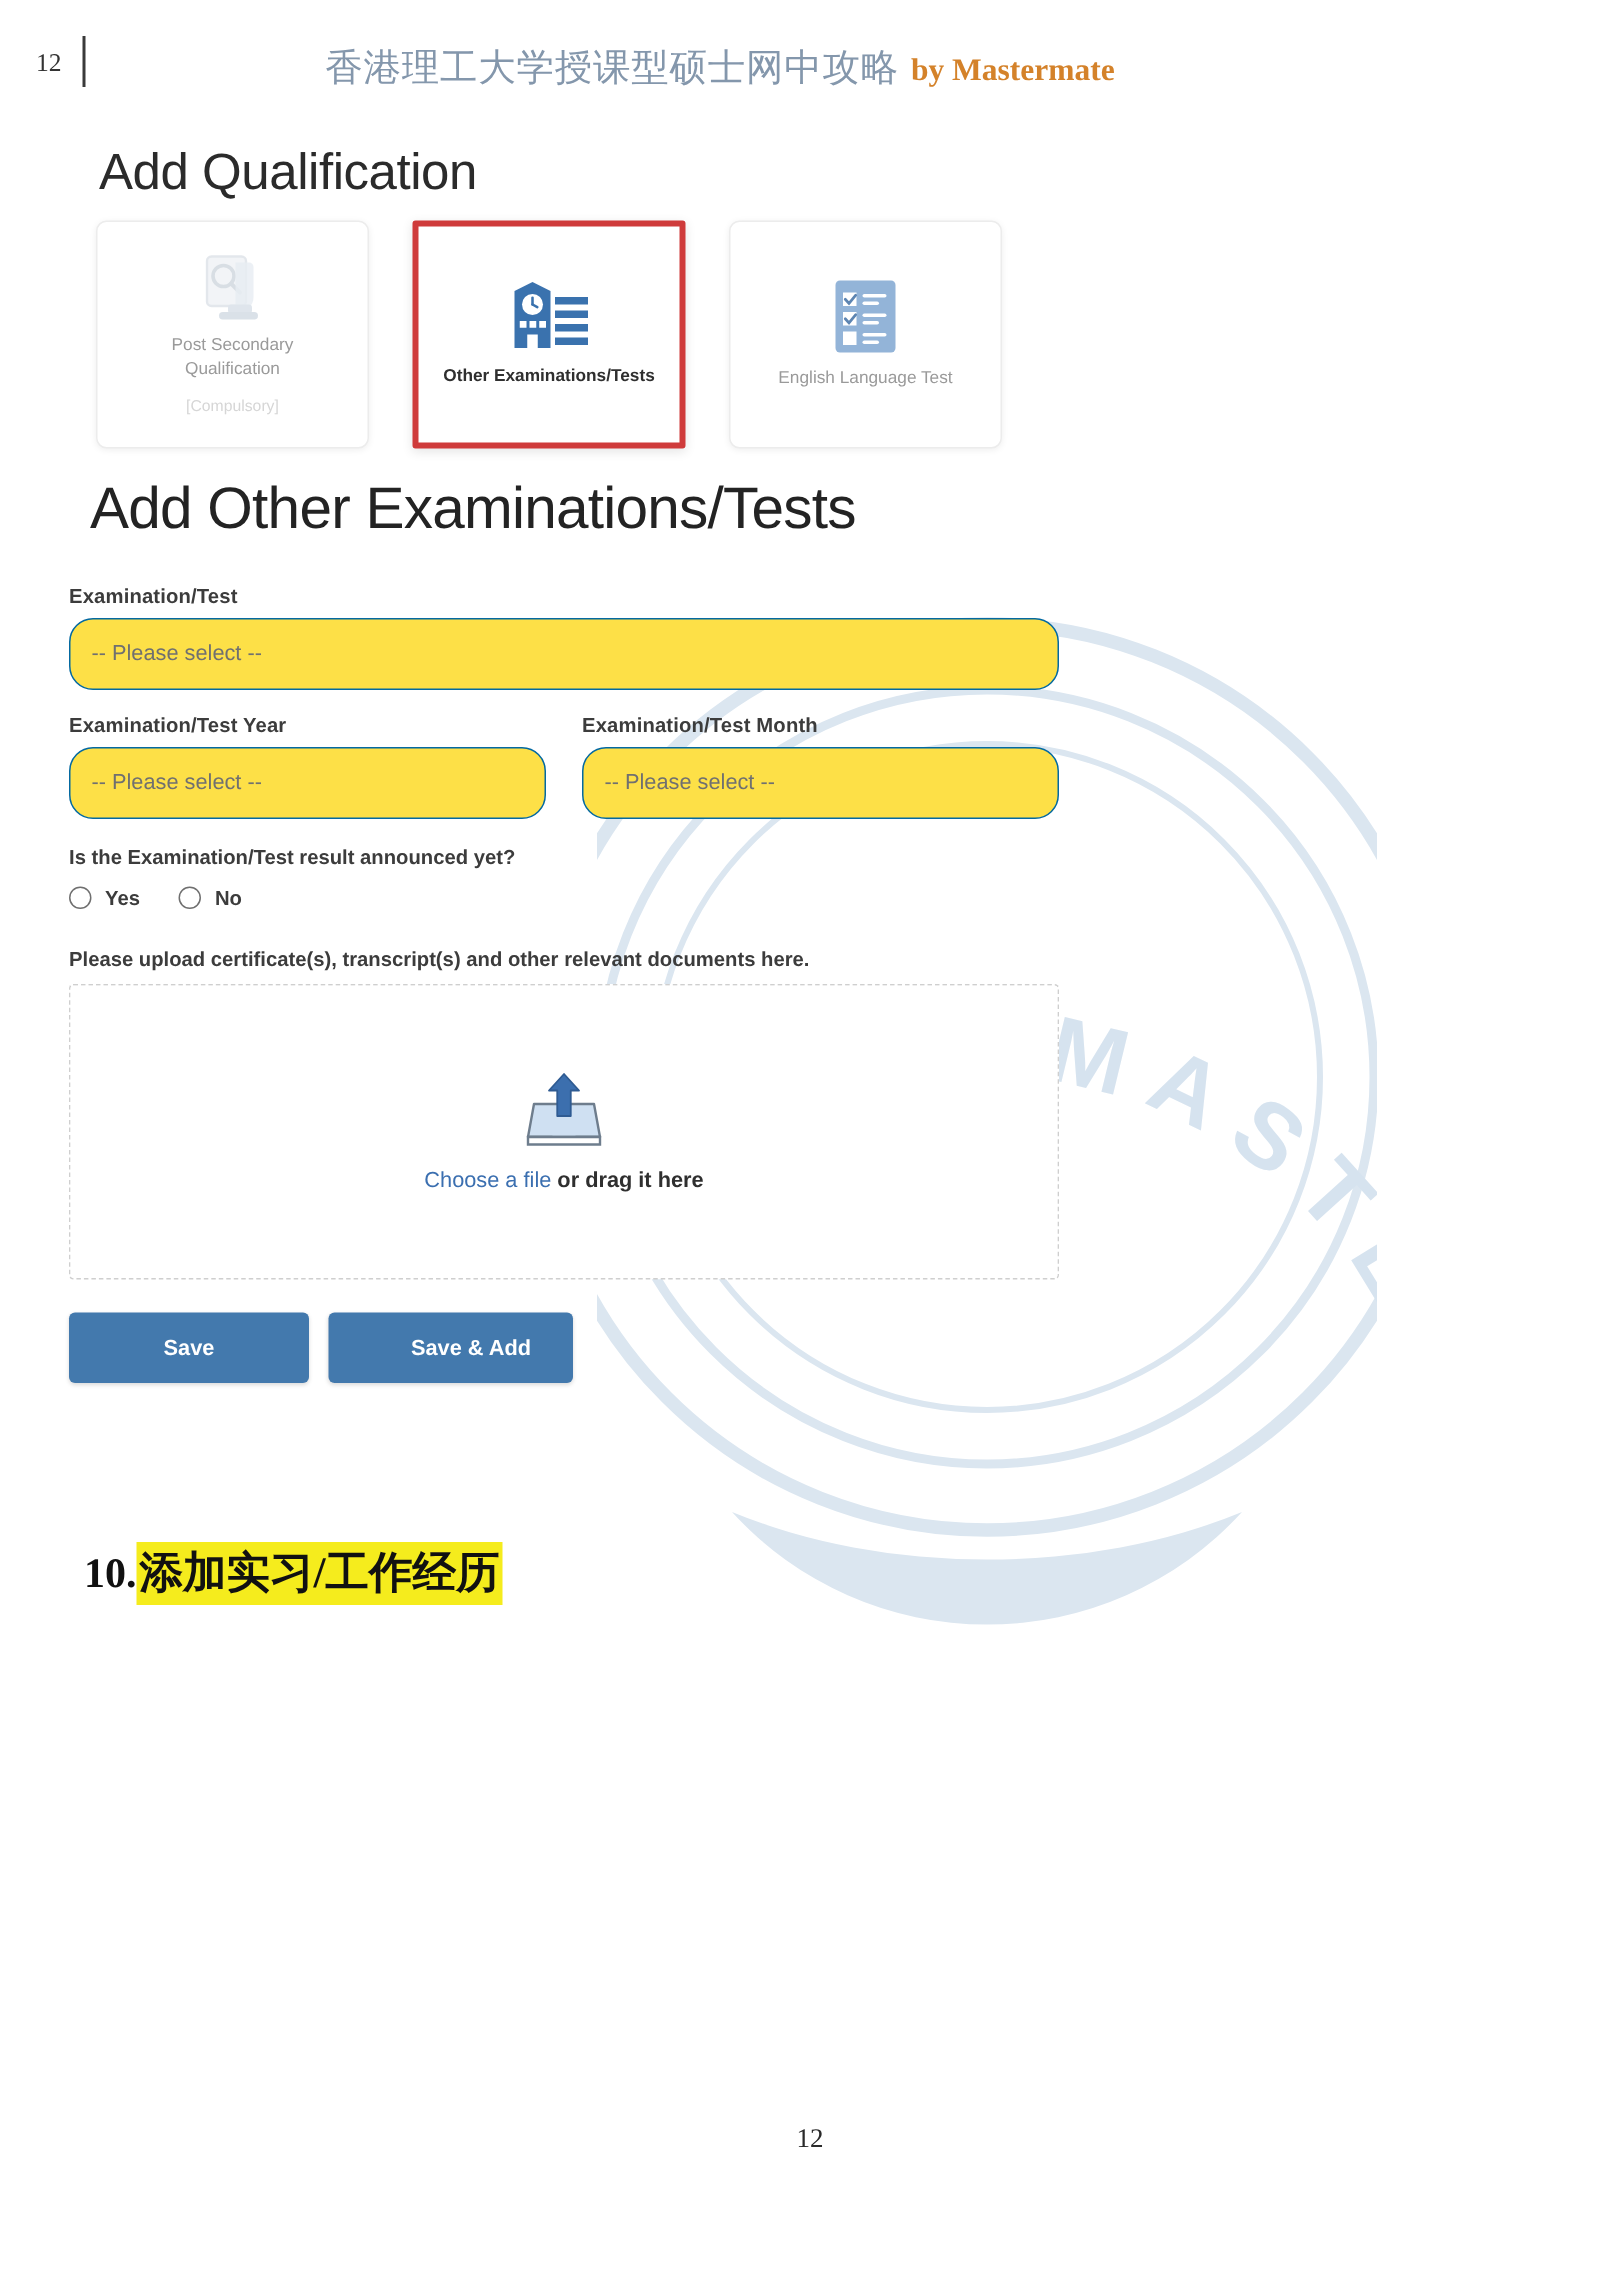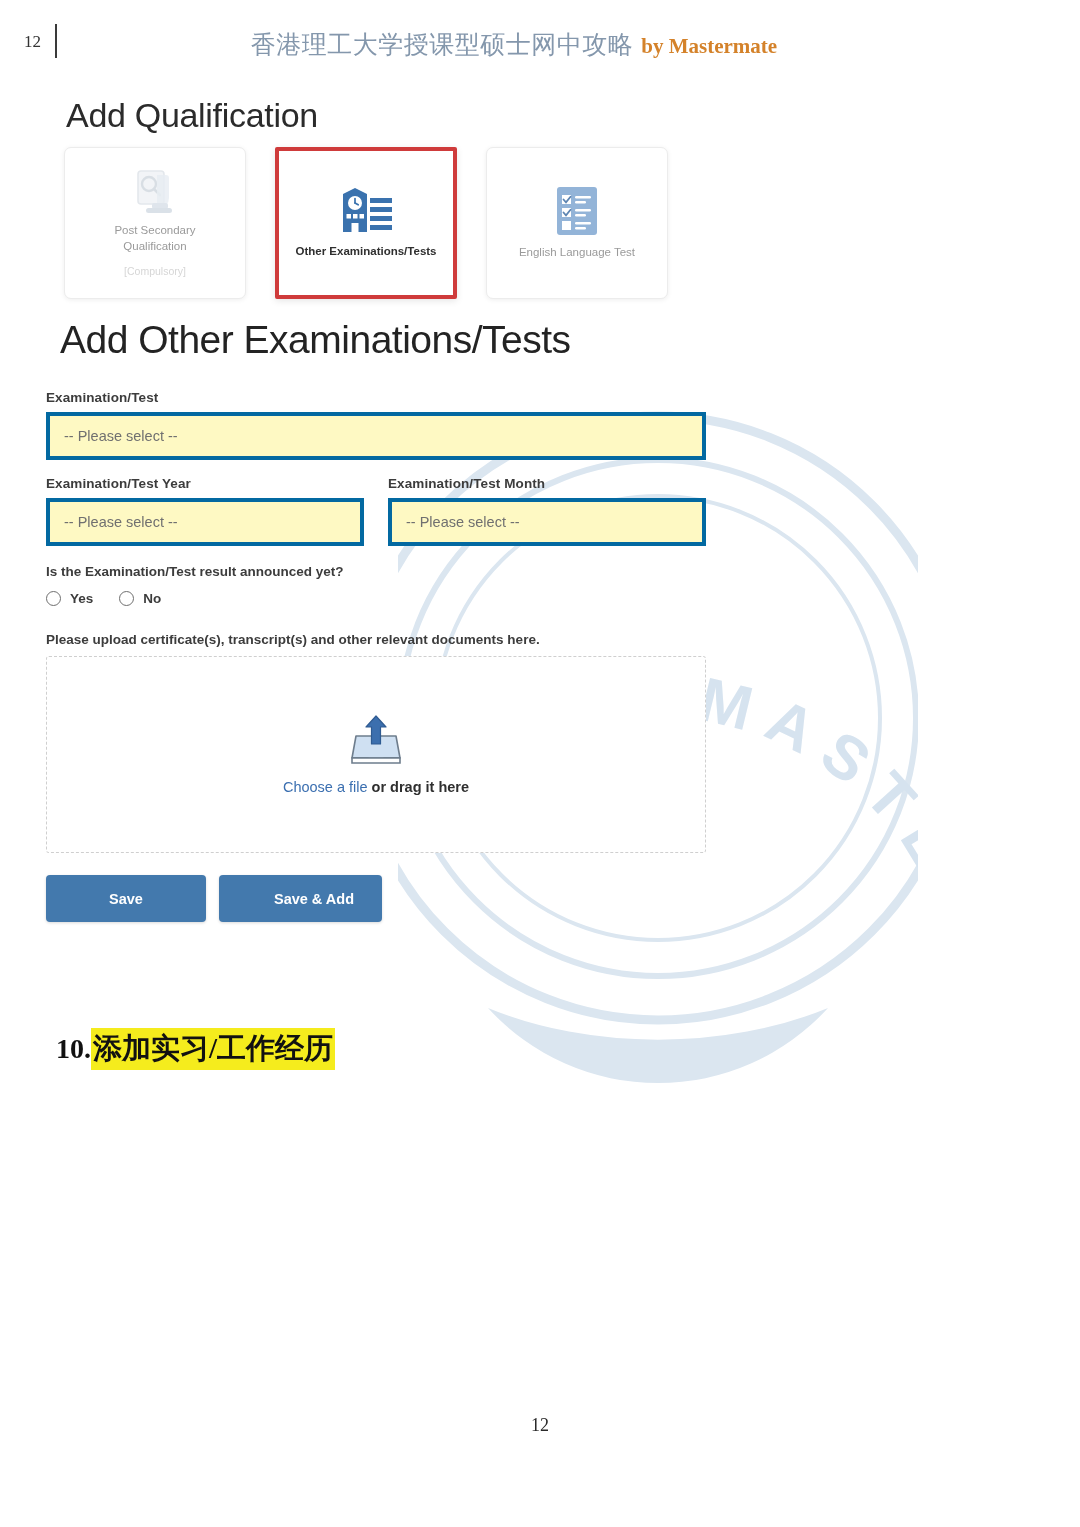--- a/index.html
+++ b/index.html
@@ -38,21 +38,20 @@
   }
 
   
   .doc-header {
     position: absolute;
     left: 0;
     top: 28px;
     width: 960px;
     text-align: center;
     white-space: nowrap;
-    margin-left: 34px;
   }
   .doc-header .cn {
     font-family: "Liberation Serif", serif;
     font-size: 25px;
     color: #8497ac;
     letter-spacing: 0.5px;
   }
   .doc-header .by {
     font-family: "Liberation Serif", serif;
     font-size: 21px;
@@ -159,23 +158,23 @@
     width: 660px;
   }
   .fld-label {
     font-size: 13.5px;
     font-weight: 700;
     color: #3c3c3c;
     margin-bottom: 7px;
     letter-spacing: 0.1px;
   }
   .select-box {
-    border: 4px solid #0369a1;
-    border-radius: 0;
-    background: #fef9c3;
+    border: 1px solid #0369a1;
+    border-radius: 16px;
+    background: #fde047;
     height: 48px;
     display: flex;
     align-items: center;
     padding: 0 14px;
     box-sizing: border-box;
     font-size: 14.5px;
     color: #707070;
   }
   .row2 {
     display: flex;

